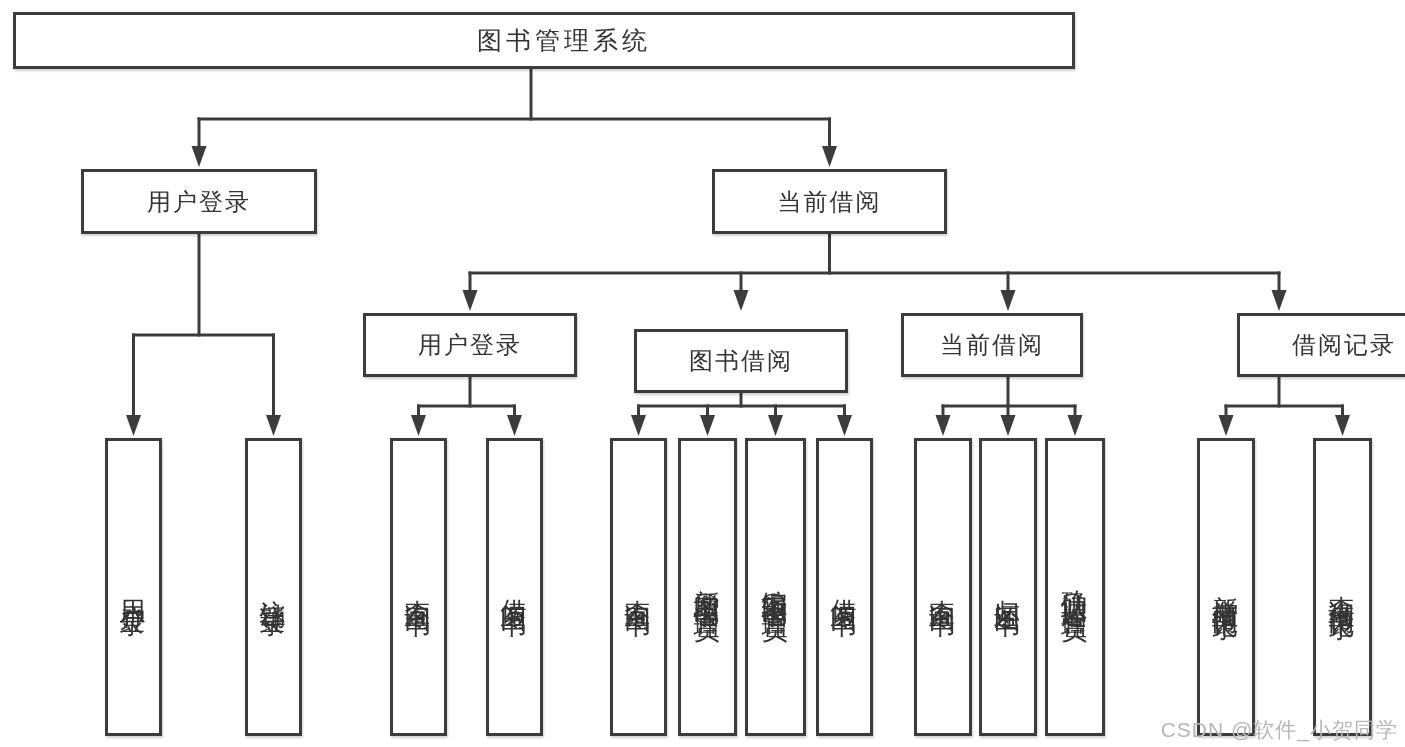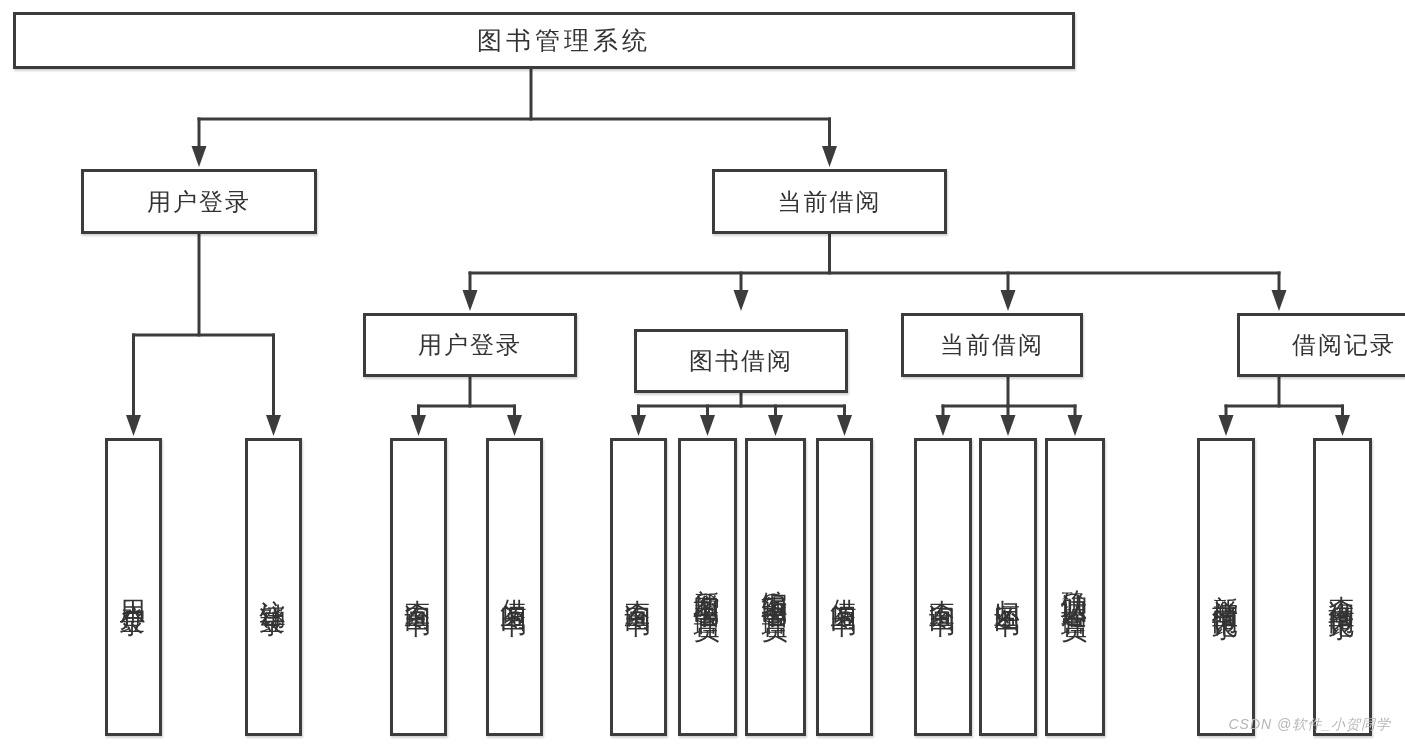--- a/index.html
+++ b/index.html
@@ -46,26 +46,25 @@
   }
   .lv-leaf .lbl {
     writing-mode: vertical-rl;
     text-orientation: mixed;
     font-size: 26px;
     letter-spacing: 4px;
   }
   #watermark {
     position: absolute;
     top: 716px;
-    right: 14px;
-    font-size: 14px;
+    right: 7px;
+    font-size: 21px;
     letter-spacing: 1px;
     color: #b6b6b6;
     white-space: nowrap;
-    font-style: italic;
   }
 </style>
 </head>
 <body>
 
 <div id="canvas">
   <svg id="connectors" width="1405" height="747">
       <line x1="531" y1="68" x2="531" y2="120.5" stroke="#3c3c3c" stroke-width="3"></line>
       <line x1="197.5" y1="119" x2="831" y2="119" stroke="#3c3c3c" stroke-width="3"></line>
       <line x1="199" y1="117.5" x2="199" y2="150" stroke="#3c3c3c" stroke-width="3"></line>

